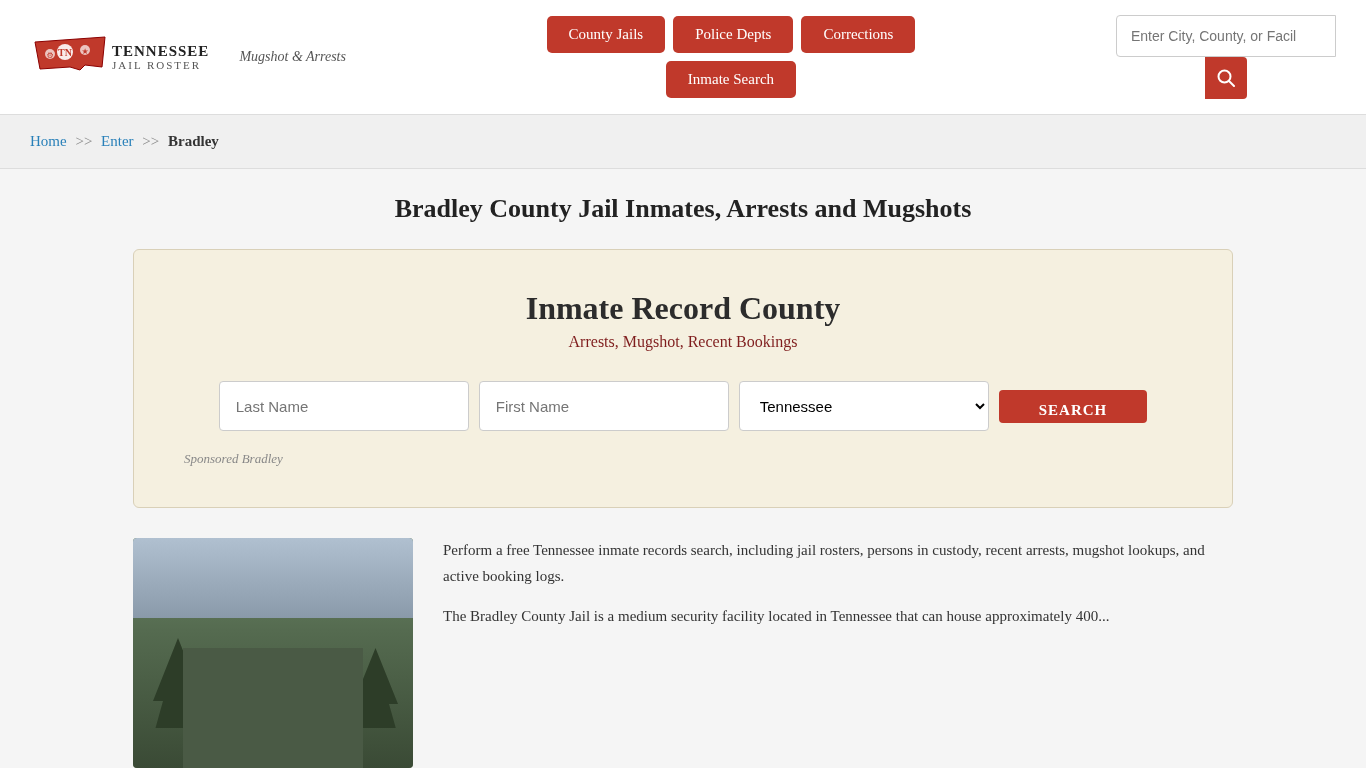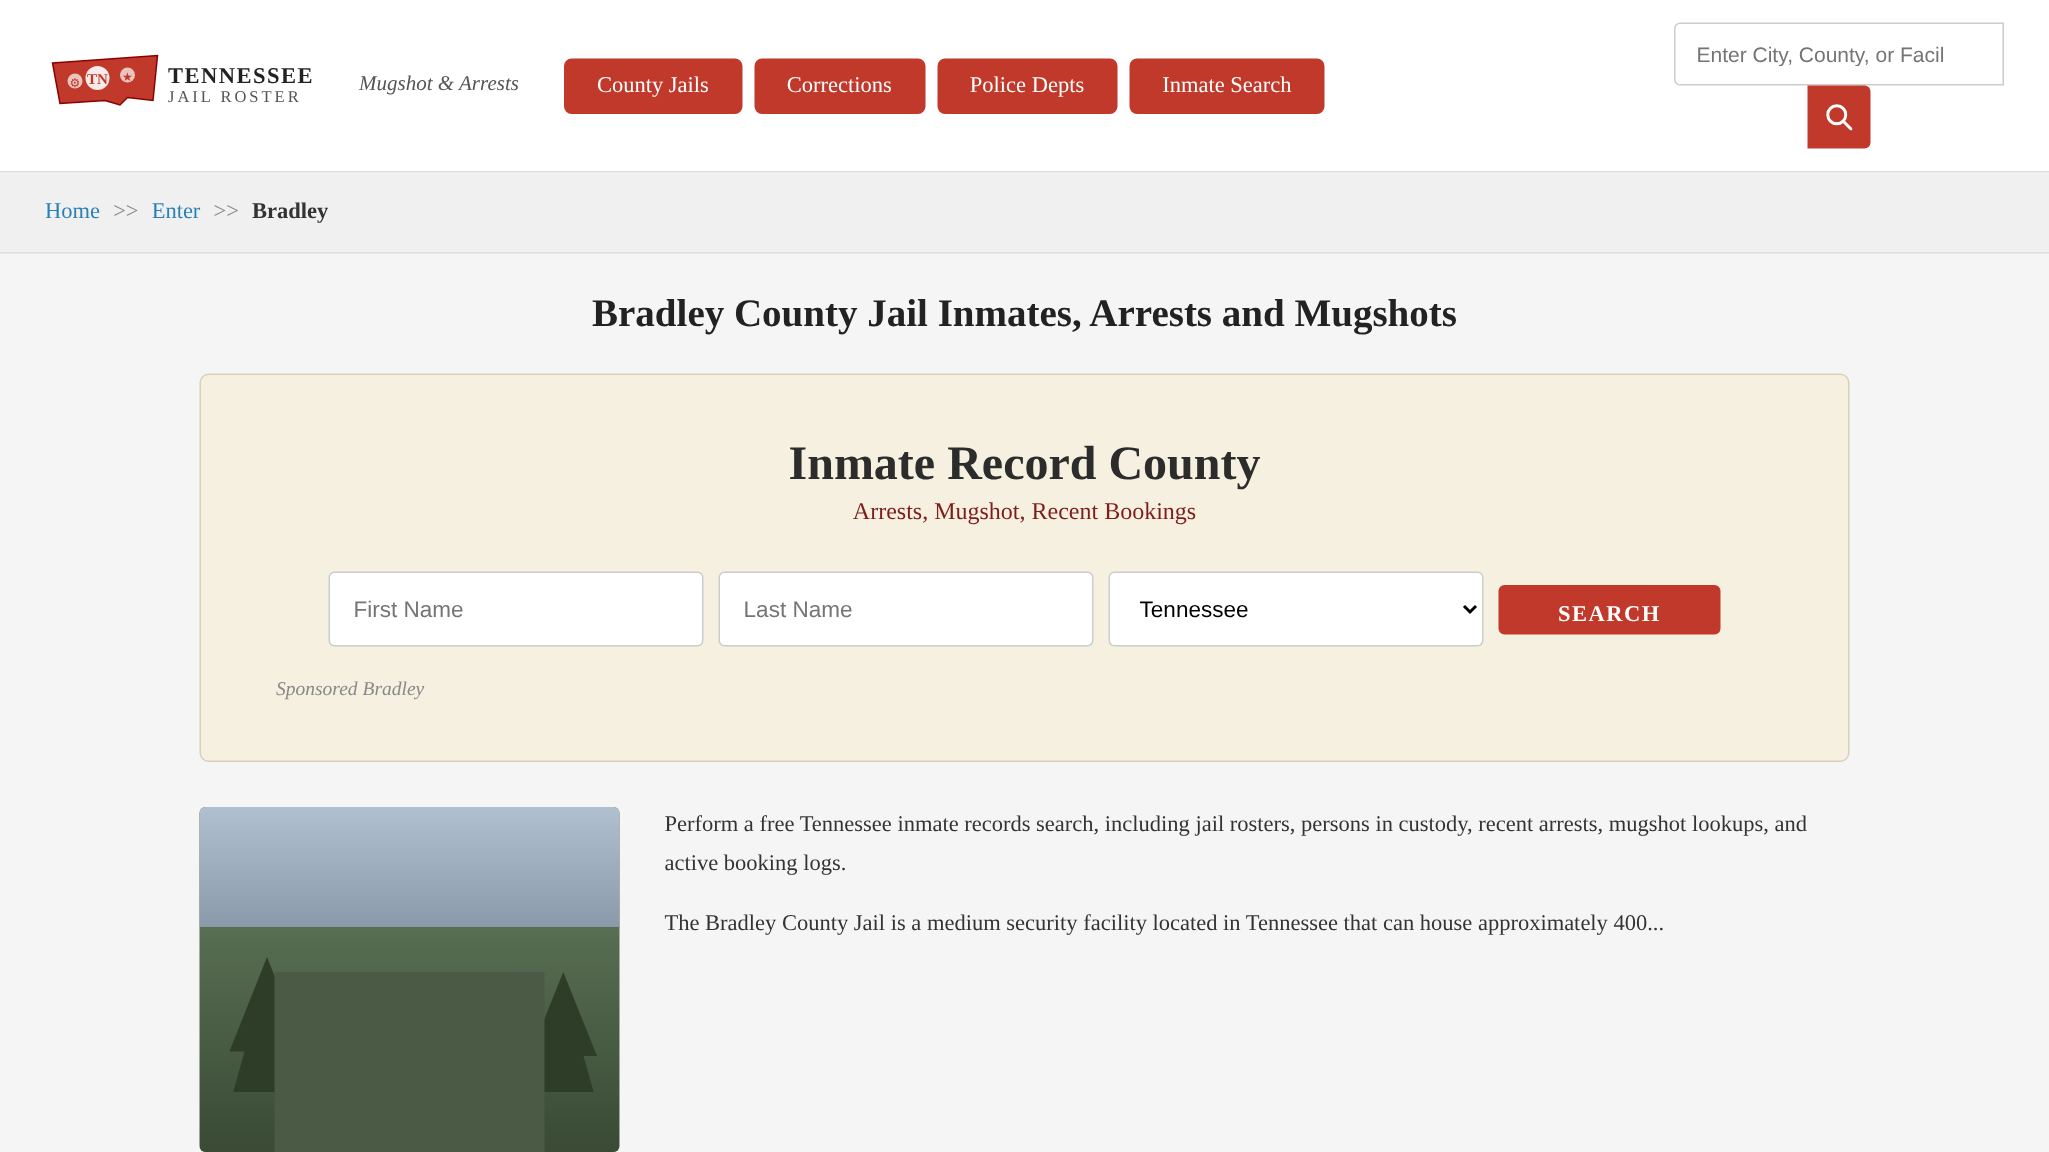--- a/index.html
+++ b/index.html
@@ -46,21 +46,21 @@
       text-transform: uppercase;
     }
     .tagline {
       font-size: 14px;
       color: #555;
       font-style: italic;
     }
     .nav-area {
       flex: 1;
       display: flex;
-      flex-direction: row;
+      flex-direction: column;
       align-items: center;
       gap: 8px;
     }
     .nav-row {
       display: flex;
       gap: 8px;
     }
     .nav-btn {
       background: #c0392b;
       color: #fff;
@@ -302,22 +302,22 @@
       <span class="site-name">TENNESSEE</span>
       <span class="site-sub">JAIL ROSTER</span>
     </div>
   </a>
 
   <span class="tagline">Mugshot &amp; Arrests</span>
 
   <div class="nav-area">
     <div class="nav-row">
       <button class="nav-btn">County Jails</button>
+      <button class="nav-btn">Police Depts</button>
       <button class="nav-btn">Corrections</button>
-      <button class="nav-btn">Police Depts</button>
     </div>
     <div class="nav-row">
       <button class="nav-btn">Inmate Search</button>
     </div>
   </div>
 
   <div class="search-area">
     <input class="search-input" type="text" placeholder="Enter City, County, or Facil" style="">
     <button class="search-btn">
       <svg width="18" height="18" viewBox="0 0 18 18" fill="none">
@@ -338,22 +338,22 @@
 
 <div class="main">
 
   <h1 class="page-title">Bradley County Jail Inmates, Arrests and Mugshots</h1>
 
   <div class="record-card">
     <h2 class="record-card-title">Inmate Record County</h2>
     <p class="record-card-subtitle">Arrests, Mugshot, Recent Bookings</p>
 
     <div class="search-form">
+      <input class="form-input" type="text" placeholder="Last Name" style="">
       <input class="form-input" type="text" placeholder="First Name" style="">
-      <input class="form-input" type="text" placeholder="Last Name" style="">
       <select class="form-select" id="state-sel">
       <option value="Alabama">Alabama</option><option value="Alaska">Alaska</option><option value="Arizona">Arizona</option><option value="Arkansas">Arkansas</option><option value="California">California</option><option value="Colorado">Colorado</option><option value="Connecticut">Connecticut</option><option value="Delaware">Delaware</option><option value="Florida">Florida</option><option value="Georgia">Georgia</option><option value="Hawaii">Hawaii</option><option value="Idaho">Idaho</option><option value="Illinois">Illinois</option><option value="Indiana">Indiana</option><option value="Iowa">Iowa</option><option value="Kansas">Kansas</option><option value="Kentucky">Kentucky</option><option value="Louisiana">Louisiana</option><option value="Maine">Maine</option><option value="Maryland">Maryland</option><option value="Massachusetts">Massachusetts</option><option value="Michigan">Michigan</option><option value="Minnesota">Minnesota</option><option value="Mississippi">Mississippi</option><option value="Missouri">Missouri</option><option value="Montana">Montana</option><option value="Nebraska">Nebraska</option><option value="Nevada">Nevada</option><option value="New Hampshire">New Hampshire</option><option value="New Jersey">New Jersey</option><option value="New Mexico">New Mexico</option><option value="New York">New York</option><option value="North Carolina">North Carolina</option><option value="North Dakota">North Dakota</option><option value="Ohio">Ohio</option><option value="Oklahoma">Oklahoma</option><option value="Oregon">Oregon</option><option value="Pennsylvania">Pennsylvania</option><option value="Rhode Island">Rhode Island</option><option value="South Carolina">South Carolina</option><option value="South Dakota">South Dakota</option><option value="Tennessee" selected="">Tennessee</option><option value="Texas">Texas</option><option value="Utah">Utah</option><option value="Vermont">Vermont</option><option value="Virginia">Virginia</option><option value="Washington">Washington</option><option value="West Virginia">West Virginia</option><option value="Wisconsin">Wisconsin</option><option value="Wyoming">Wyoming</option></select>
       <button class="form-search-btn">SEARCH</button>
     </div>
 
     <p class="sponsored">Sponsored Bradley</p>
   </div>
 
   <div class="content-section">
     <div class="content-image">

